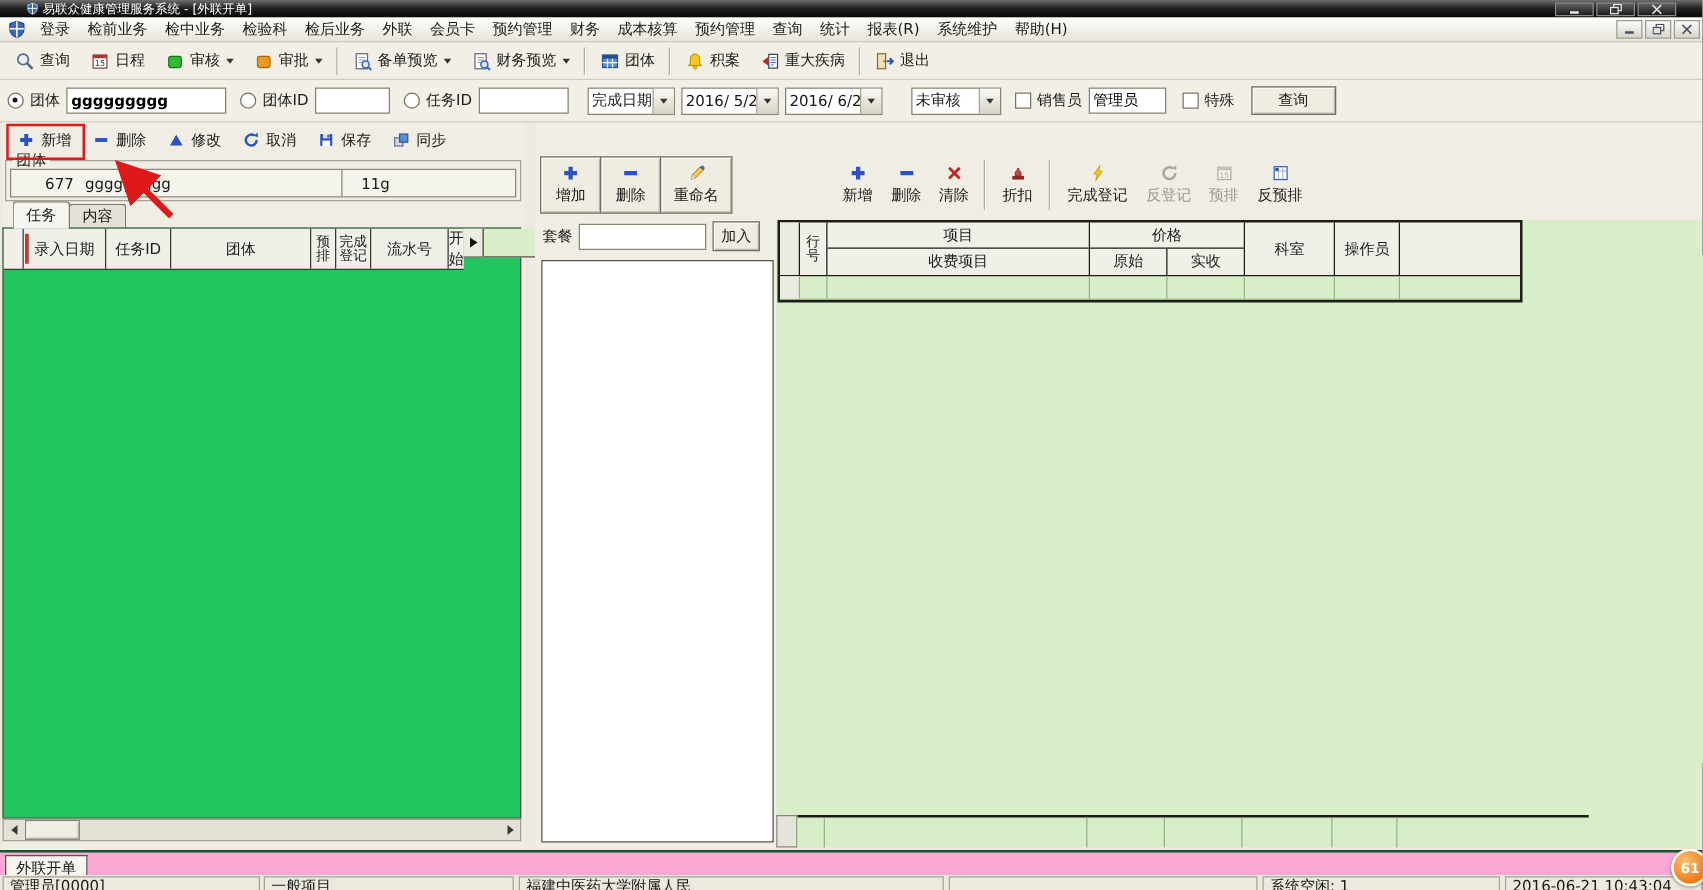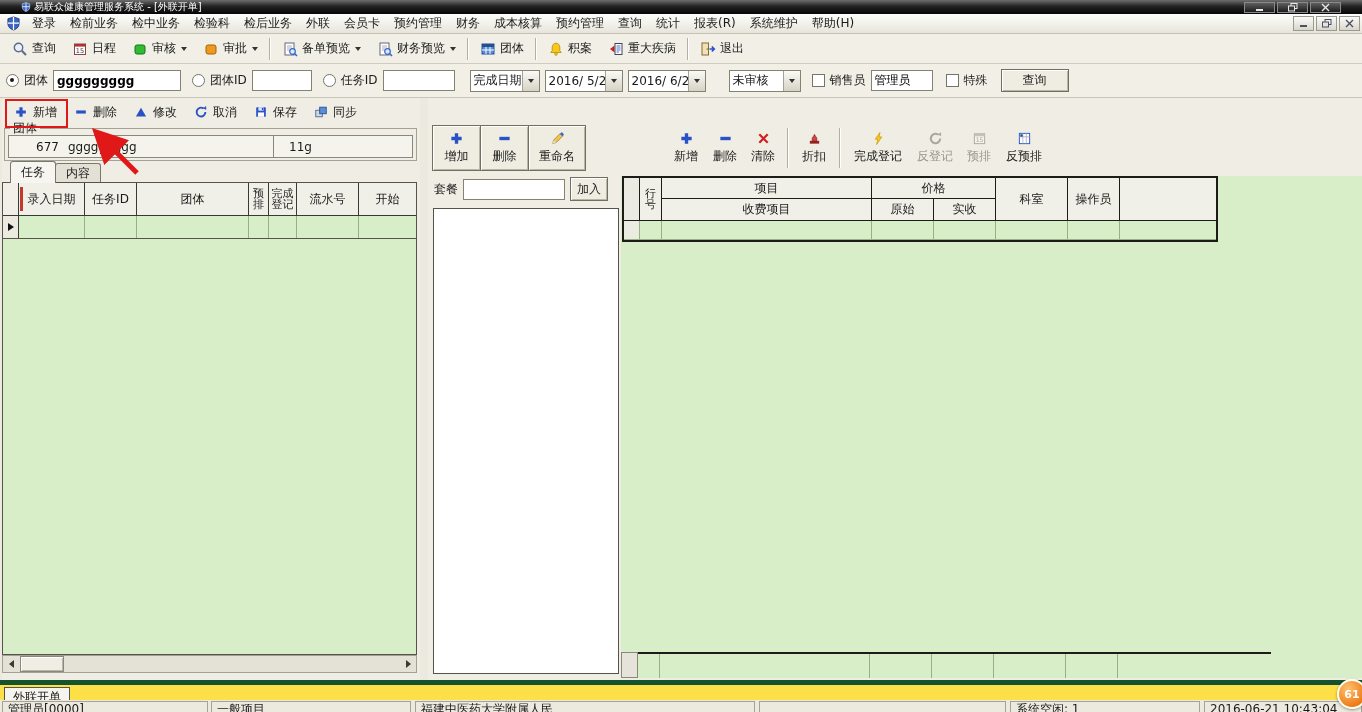--- a/index.html
+++ b/index.html
@@ -50,41 +50,41 @@
   .lp-group .legend{position:absolute;top:-8px;left:5px;background:#f0eee4;padding:0 3px;line-height:14px}
   .lp-grouprow{position:absolute;left:3px;right:3px;top:6px;height:21px;background:#f5f4ec;
     border:1px solid #8a887d;display:flex;align-items:center}
   .tabs{position:absolute;display:flex;align-items:flex-end}
   .tab{height:19px;display:flex;align-items:center;justify-content:center;padding:0 10px;
     border:1px solid #7a786c;border-bottom:none;background:#e3e1d5;border-radius:3px 3px 0 0;margin-right:-1px;white-space:nowrap}
   .tab.active{background:#f6f5ef;position:relative;z-index:2;height:21px}
   .rtab{height:21px;display:flex;align-items:center;padding:0 12px;white-space:nowrap;border-right:1px solid #b5b2a5}
   .rtab.active{border:1px solid #55534a;border-bottom:none;background:#f6f5ef;border-radius:2px 2px 0 0}
   
-  .grid-outline{border:1px solid #55534a;box-sizing:border-box;display:flex;flex-direction:column;background:#22c55e}
+  .grid-outline{border:1px solid #55534a;box-sizing:border-box;display:flex;flex-direction:row;background:#22c55e}
   .ghead{display:flex;background:#f0efe8;border-bottom:1px solid #3a3a34}
   .gh{border-right:1px solid #3a3a34;display:flex;align-items:center;justify-content:center;box-sizing:border-box;text-align:center}
   .stack{white-space:pre-line;line-height:11px;font-size:11px;text-align:center}
   .grow{display:flex;border-bottom:1px solid #55534a;background:#d7eec9}
   .gc{border-right:1px solid #94b383;box-sizing:border-box;height:100%}
   .marker{background:#ecebe1;display:flex;align-items:center;justify-content:center;border-right:1px solid #3a3a34;box-sizing:border-box}
   .tri-r{width:0;height:0;border-top:4px solid transparent;border-bottom:4px solid transparent;border-left:6px solid #111}
   .greenfill{flex:1;background:#d7eec9}
   
   .rgrid{position:absolute;left:194px;top:78px;width:596px;border:2px solid #1c1c18;background:#f0efe8;box-sizing:border-box}
   .rgh-col{border-right:1px solid #1c1c18;display:flex;align-items:center;justify-content:center;box-sizing:border-box}
   
   .hsb{position:absolute;height:18px;background:#e4e1d6;border:1px solid #a3a094;box-sizing:border-box;display:flex;align-items:center}
   .sb-arrow{width:16px;height:16px;display:flex;align-items:center;justify-content:center}
   .thumb{width:42px;height:14px;margin-left:1px;border:1px solid #8a887c;background:#f0eee4;
     box-shadow:inset 1px 1px 0 #fff,inset -1px -1px 0 #b9b6a8}
   .tl{width:0;height:0;border-top:4px solid transparent;border-bottom:4px solid transparent;border-right:5px solid #3a3a34}
   .tr{width:0;height:0;border-top:4px solid transparent;border-bottom:4px solid transparent;border-left:5px solid #3a3a34}
   
-  .bottombar{position:absolute;left:0;top:680px;width:100%;height:20px;background:#fde047;border-top:5px solid #14532d}
+  .bottombar{position:absolute;left:0;top:680px;width:100%;height:20px;background:#f9a8d4;border-top:2px solid #14532d}
   .btab{position:absolute;left:4px;top:2px;height:18px;padding:0 8px;background:#f5f4ee;
     border:1px solid #55534a;border-bottom:none;display:flex;align-items:center}
   .statusbar{position:absolute;left:0;top:700px;width:100%;height:12px;background:#eceadf;overflow:hidden}
   .st{position:absolute;top:1px;height:16px;border:1px solid #a6a396;background:#eceadf;
     box-sizing:border-box;padding:0 5px;line-height:15px;white-space:nowrap;overflow:hidden}
   .badge{position:absolute;left:1337px;top:679px;width:30px;height:30px;border-radius:50%;
     background:radial-gradient(circle at 35% 30%,#ffc070,#ee7d18 70%,#d96400);border:2px solid #ffe;
     color:#fff;font-weight:bold;font-size:11px;display:flex;align-items:center;justify-content:center;
     z-index:60;box-sizing:border-box;box-shadow:0 1px 3px rgba(0,0,0,.4)}
   .annot{position:absolute;left:0;top:0;width:1362px;height:712px;z-index:70;pointer-events:none}

